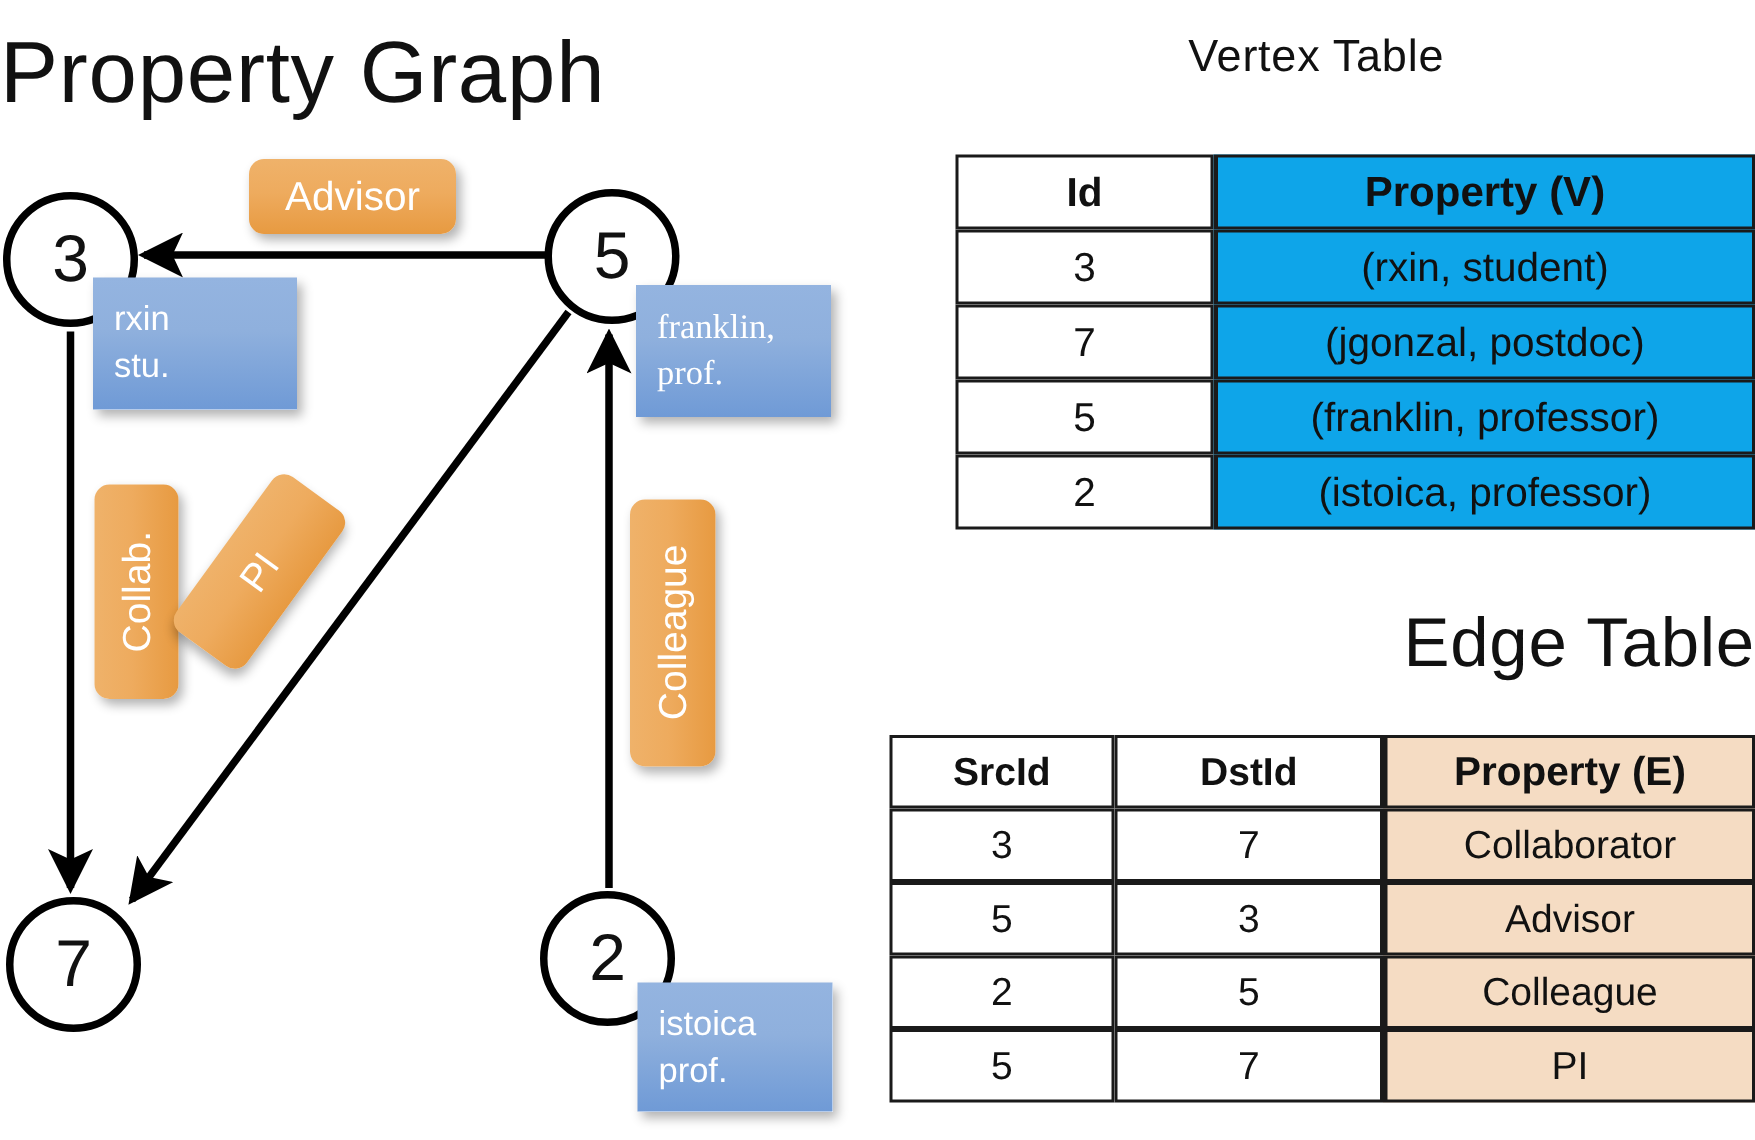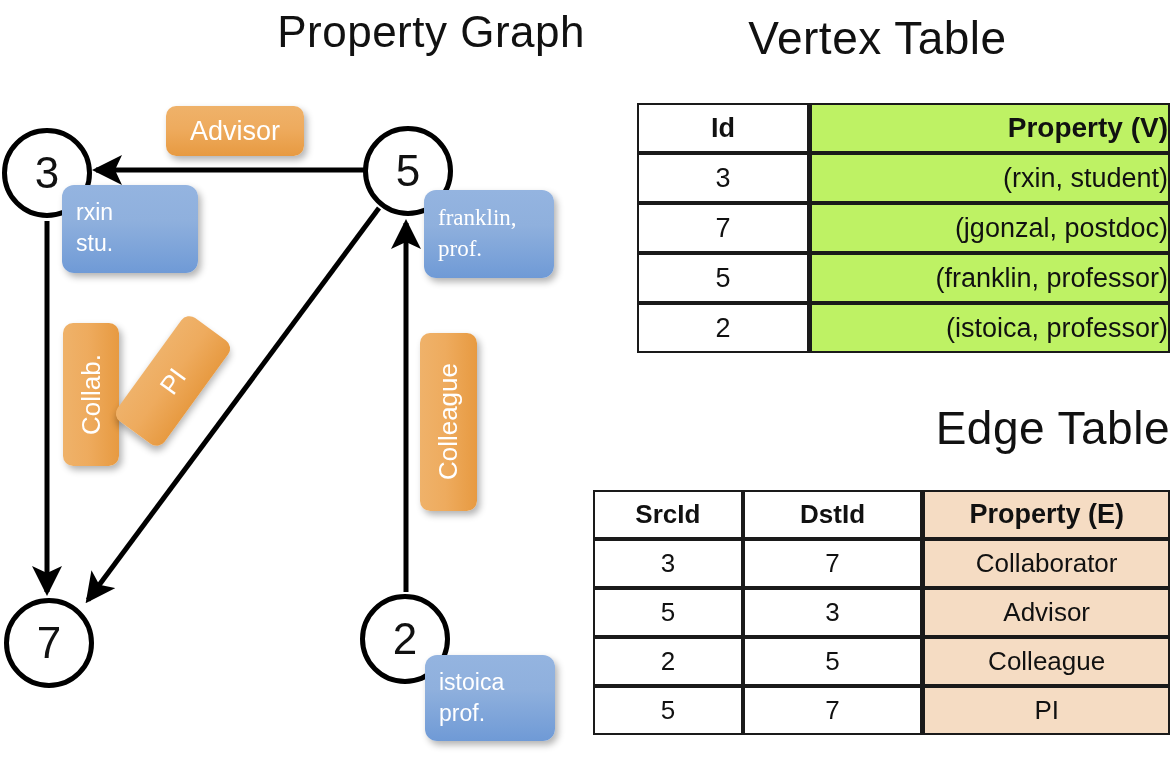--- a/index.html
+++ b/index.html
@@ -19,29 +19,29 @@
   
   .title {
     position: absolute;
     font-family: "Liberation Sans", sans-serif;
     font-weight: 300;
     color: #111111;
     letter-spacing: 0.5px;
     white-space: nowrap;
   }
   #title-property-graph {
-    left: 0px; top: 2px; width: 585px;
-    text-align: right;
-    font-size: 44px;
+    left: 0px; top: 19px; width: 585px;
+    text-align: left;
+    font-size: 58px;
     line-height: 60px;
   }
   #title-vertex-table {
     left: 585px; top: 8px; width: 585px;
     text-align: center;
-    font-size: 46px;
+    font-size: 30px;
     line-height: 60px;
   }
   #title-edge-table {
     left: 585px; top: 398px; width: 585px;
     text-align: right;
     font-size: 46px;
     line-height: 60px;
   }
 
   
@@ -74,21 +74,21 @@
     z-index: 4;
   }
   #vertex-3 { left: 2px;   top: 128px; }
   #vertex-5 { left: 363px; top: 126px; }
   #vertex-7 { left: 4px;   top: 598px; }
   #vertex-2 { left: 360px; top: 594px; }
 
   
   .prop-box {
     position: absolute;
-    border-radius: 12px;
+    border-radius: 0;
     background: linear-gradient(to bottom, #94b4e0 0%, #8fb0dd 40%, #6f9ad6 100%);
     color: #ffffff;
     font-size: 23px;
     line-height: 31px;
     font-family: "Liberation Sans", sans-serif;
     padding: 12px 0 0 14px;
     box-sizing: border-box;
     box-shadow: 3px 4px 7px rgba(0,0,0,0.30);
     z-index: 6;
     white-space: pre-line;
@@ -157,21 +157,21 @@
     color: #111111;
   }
   table.data-table th {
     font-weight: 700;
   }
 
   
   #vertex-table { left: 593px; top: 103px; margin-left: 44px; }
   #vertex-table td, #vertex-table th { height: 46px; font-size: 27px; }
   #vertex-table .col-id   { width: 182px; background: #ffffff; }
-  #vertex-table .col-prop { width: 379px; background: #bef264; border-left-width: 3px; text-align: right; }
+  #vertex-table .col-prop { width: 379px; background: #0ea5e9; border-left-width: 3px; }
   #vertex-table th.col-prop { font-size: 28px; }
 
   
   #edge-table { left: 593px; top: 490px; }
   #edge-table td, #edge-table th { height: 45px; font-size: 26px; }
   #edge-table .col-src { width: 146px; background: #ffffff; }
   #edge-table .col-dst { width: 176px; background: #ffffff; }
   #edge-table .col-prop { width: 243px; background: #f5dcc3; border-left-width: 3px; text-align: center; }
   #edge-table th.col-prop { font-size: 27px; }
 </style>

